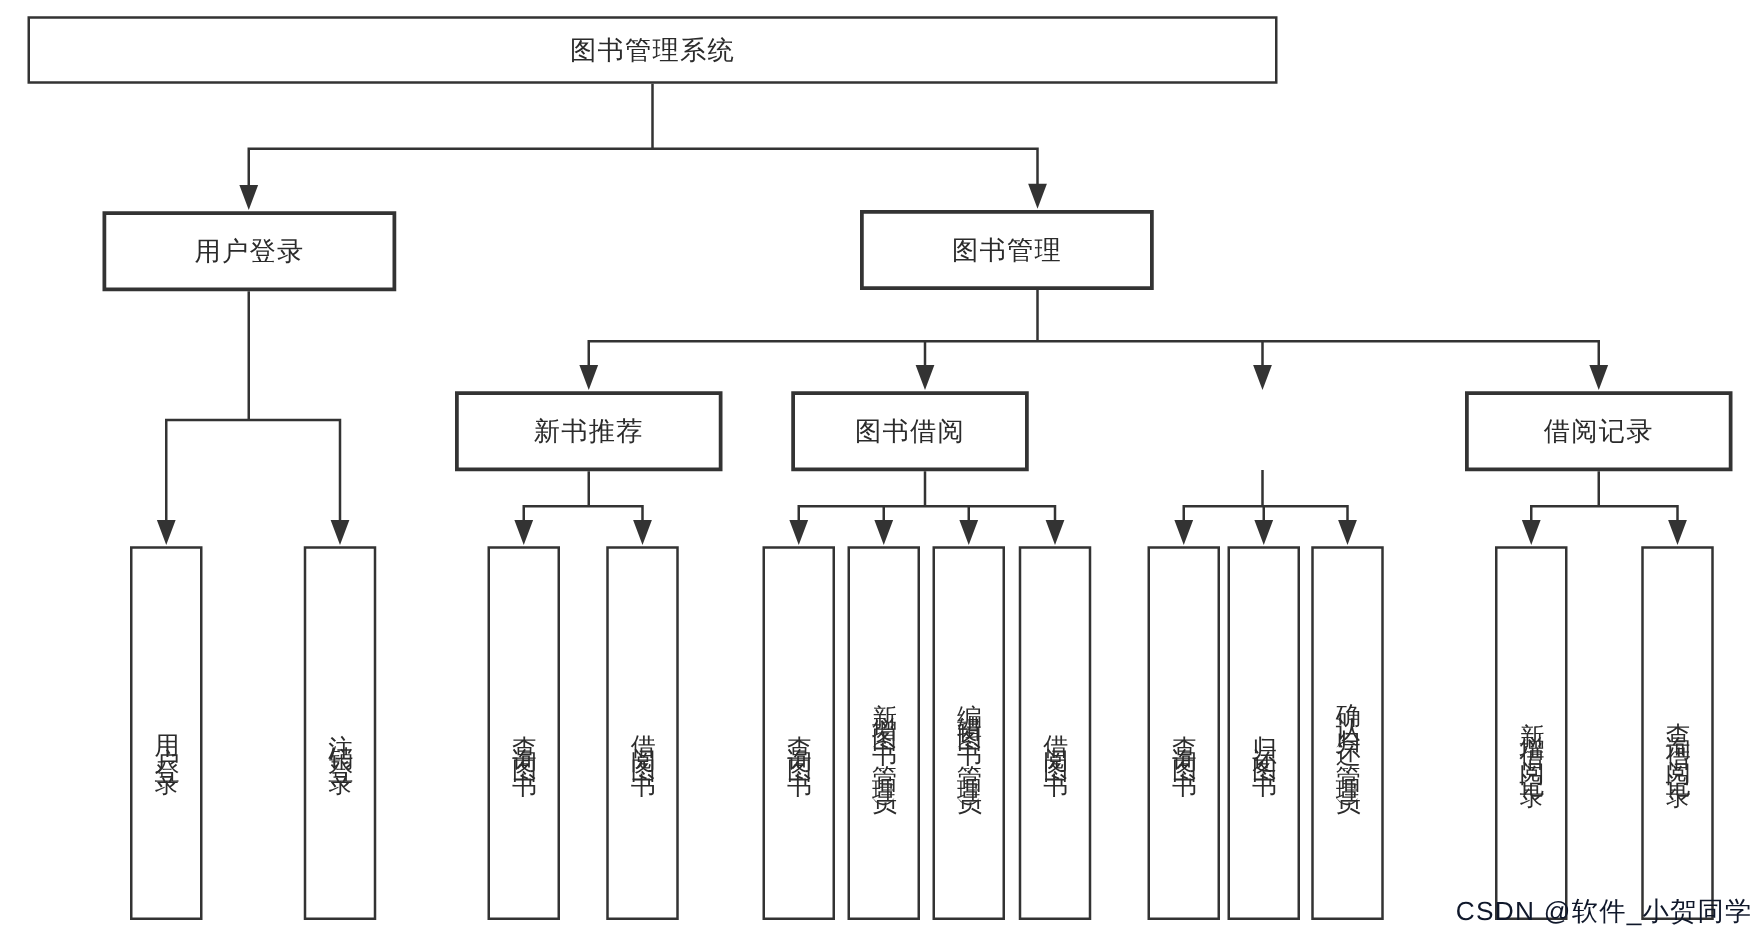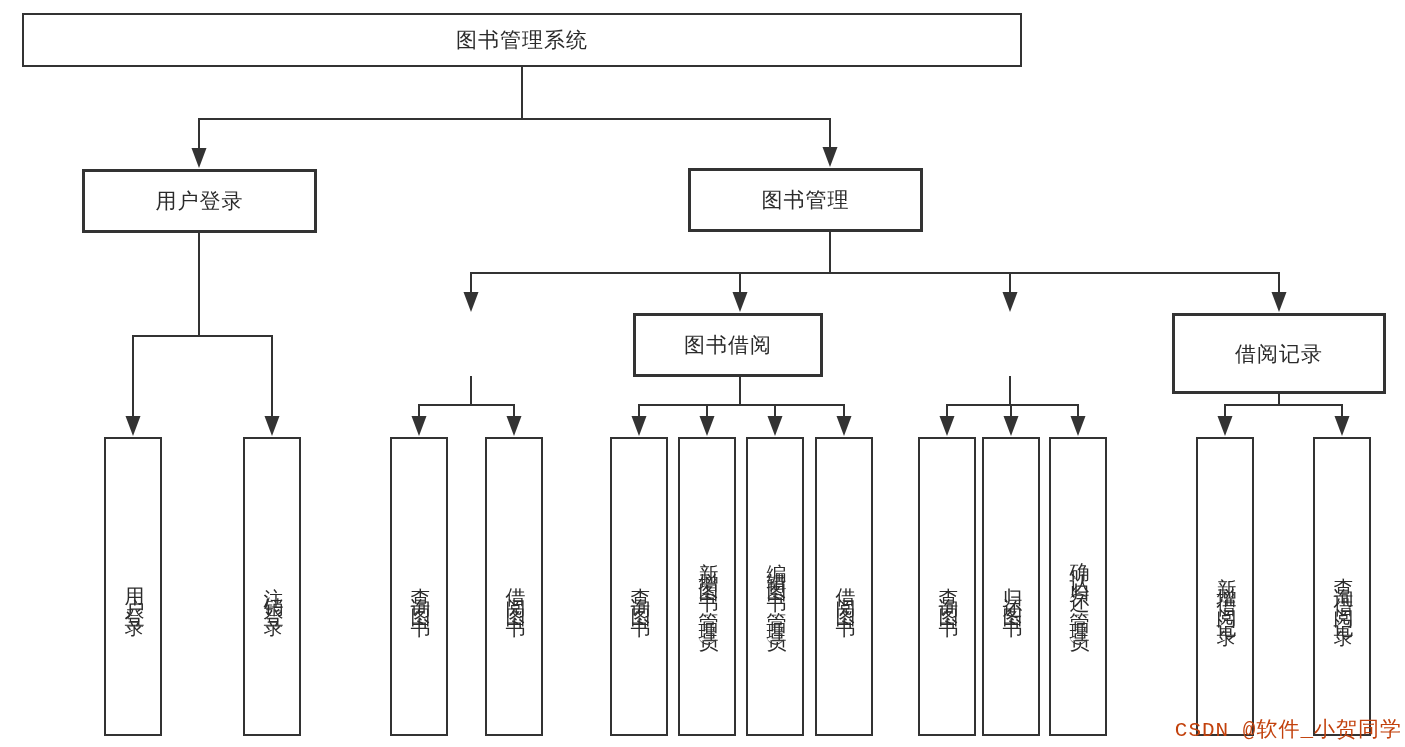--- a/index.html
+++ b/index.html
@@ -1,37 +1,37 @@
 <!DOCTYPE html>
 <html><head>
 <meta charset="utf-8">
 <style>
   html,body{margin:0;padding:0;background:#ffffff;}
   .stage{
     position:relative;width:1405px;height:747px;background:#ffffff;
-    font-family:Liberation Mono, monospace;overflow:hidden;
+    font-family:Liberation Sans, sans-serif;overflow:hidden;
   }
   .wires{position:absolute;left:0;top:0;width:1405px;height:747px;}
   .wire{stroke:#333333;stroke-width:2;fill:none;stroke-linecap:square;}
   .arrow{fill:#333333;stroke:none;}
   .node{
     position:absolute;box-sizing:border-box;background:#ffffff;
     border:3px solid #333333;color:#2b2b2b;
     display:flex;align-items:center;justify-content:center;
   }
   .node.root{border-width:2px;}
   .node.leaf{top:437px;width:58px;height:299px;border-width:2px;}
   .h-label{font-size:21px;letter-spacing:1px;white-space:nowrap;}
   .v-label{
     writing-mode:vertical-rl;text-orientation:mixed;
     font-size:20px;letter-spacing:10px;margin-bottom:-10px;line-height:1;
   }
   .watermark{
     position:absolute;right:3px;bottom:4px;
-    font-size:21px;letter-spacing:1px;color:#c2410c;white-space:nowrap;
+    font-size:21px;letter-spacing:1px;color:#0f172a;white-space:nowrap;
   }
 </style>
 </head>
 <body>
 
 <div class="stage">
 
   <svg class="wires" width="1405" height="747" viewBox="0 0 1405 747" aria-hidden="true">
     <path class="wire" d="M522,67 V119 M199,119 H830 M199,119 V150 M830,119 V149
                          M199,233 V336 M133,336 H272 M133,336 V418 M272,336 V418
@@ -65,24 +65,27 @@
     <span class="h-label">图书管理系统</span>
   </div>
 
   <div class="node" style="left:82px;top:169px;width:235px;height:64px">
     <span class="h-label">用户登录</span>
   </div>
   <div class="node" style="left:688px;top:168px;width:235px;height:64px">
     <span class="h-label">图书管理</span>
   </div>
 
+  <div class="node" style="left:364px;top:313px;width:214px;height:64px">
+    <span class="h-label">新书推荐</span>
+  </div>
   <div class="node" style="left:633px;top:313px;width:190px;height:64px">
     <span class="h-label">图书借阅</span>
   </div>
-  <div class="node" style="left:1172px;top:313px;width:214px;height:81px">
+  <div class="node" style="left:1172px;top:313px;width:214px;height:64px">
     <span class="h-label">借阅记录</span>
   </div>
 
   <div class="node leaf" style="left:104px">
     <span class="v-label">用户登录</span>
   </div>
   <div class="node leaf" style="left:243px">
     <span class="v-label">注销登录</span>
   </div>
 

